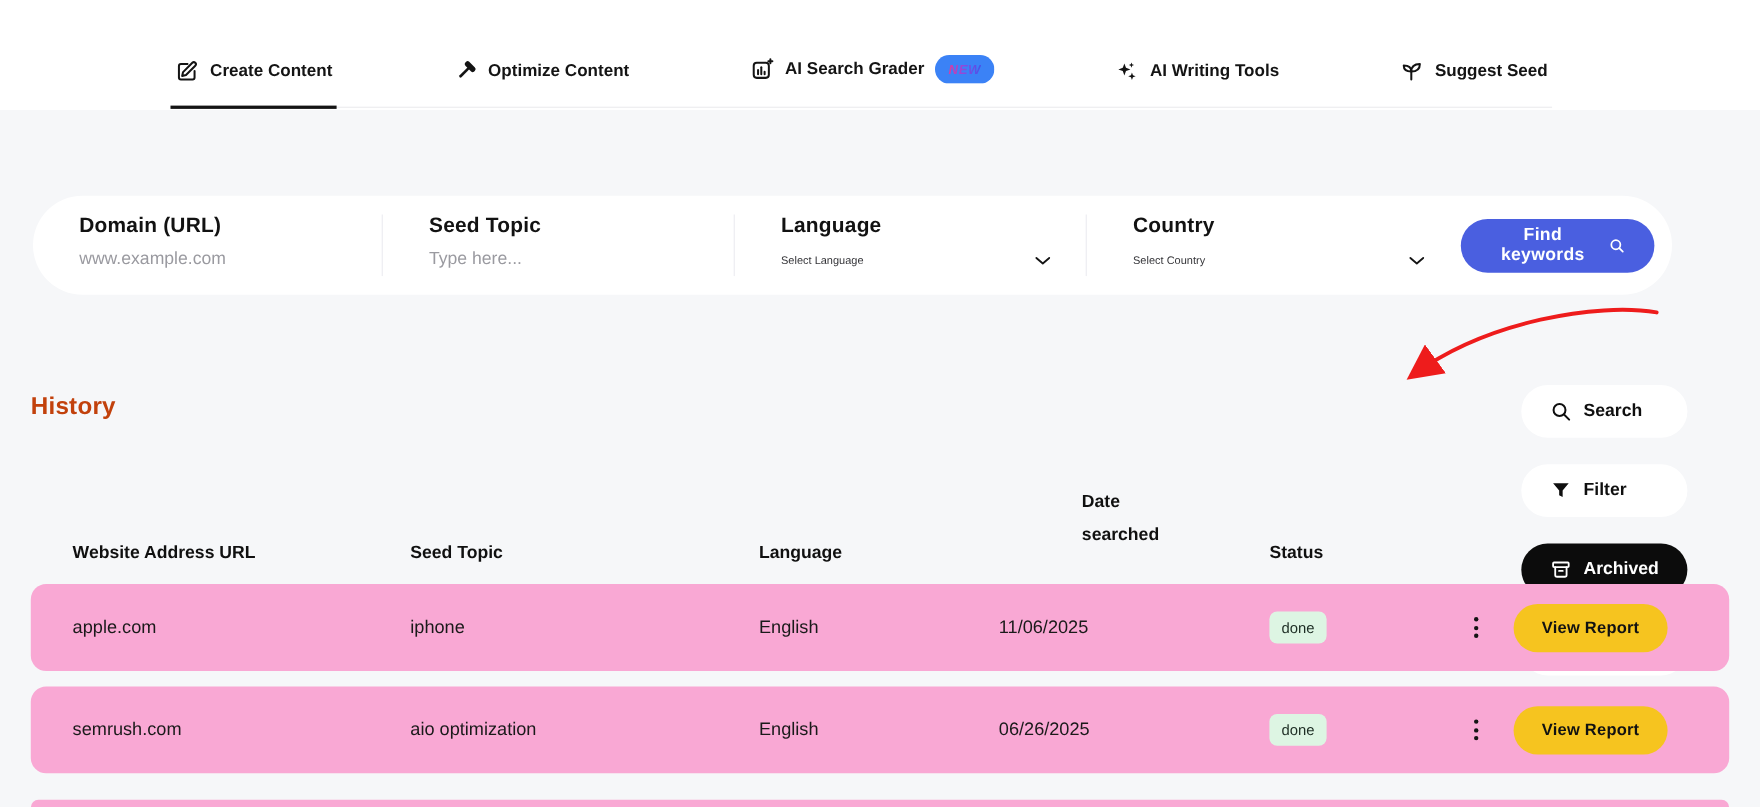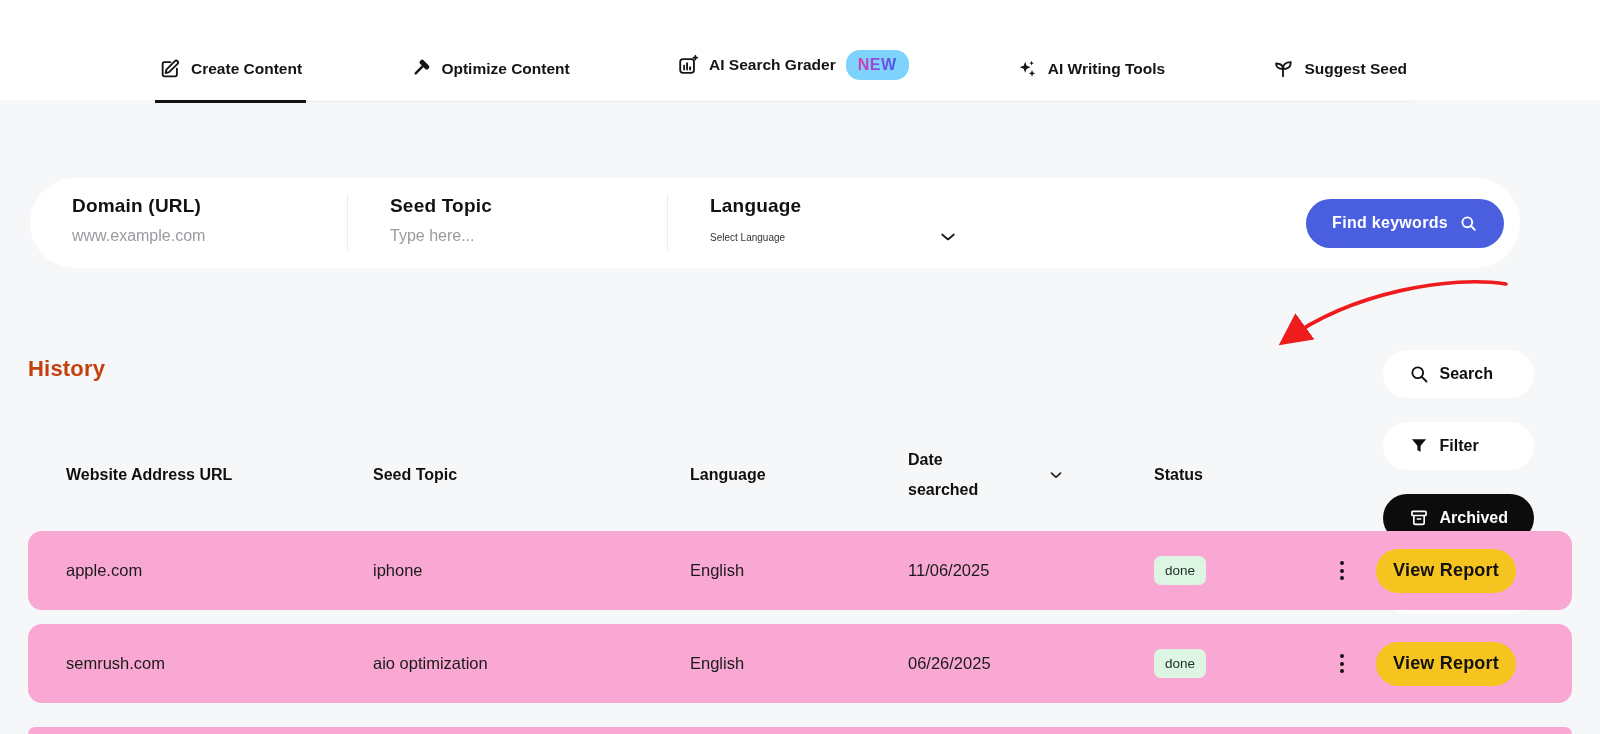--- a/index.html
+++ b/index.html
@@ -11,22 +11,22 @@
     overflow:hidden;
   }
   .page { position:relative; width:1600px; height:734px; }
 
   
   .topband { position:absolute; left:0; top:0; width:1600px; height:100px; background:#ffffff; }
   .tabs { position:absolute; left:155px; top:50px; width:1256px; display:flex; justify-content:space-between; align-items:flex-end; border-bottom:1px solid #ececee; }
   .tab { display:flex; align-items:center; gap:10px; padding:0 4px 20px 4px; font-size:15.5px; font-weight:700; color:#141414; cursor:pointer; border-bottom:3px solid transparent; margin-bottom:-2px; white-space:nowrap; }
   .tab.active { border-bottom-color:#141414; }
   .tab svg { width:22px; height:22px; display:block; }
-  .new-badge { font-size:16px; font-weight:800; letter-spacing:.5px; padding:6px 12px; border-radius:14px; background:#7dd3fc;
-    background-clip:padding-box; }
+  .new-badge { font-size:12px; font-weight:800; letter-spacing:.5px; padding:6px 12px; border-radius:14px; background:#3b82f6;
+    background-clip:padding-box;font-style:italic; }
   .new-badge span { background:linear-gradient(90deg,#e23a9e,#8a4ae0,#4653e8); -webkit-background-clip:text; background-clip:text; color:transparent; }
 
   
   .form-bar { position:absolute; left:30px; top:178px; width:1490px; height:90px; background:#ffffff; border-radius:45px; display:flex; align-items:center; }
   .field { position:relative; height:100%; padding:17px 30px 0 42px; flex:0 0 320px; }
   .field.f1 { flex-basis:318px; }
   .field.f4 { flex-basis:340px; }
   .field:not(:last-of-type)::after { content:""; position:absolute; right:0; top:17px; bottom:17px; width:1px; background:#ececf0; }
   .field-label { font-size:19px; font-weight:800; color:#121212; letter-spacing:.2px; }
   .field-value { margin-top:10px; font-size:16px; color:#9a9aa0; display:flex; align-items:center; justify-content:space-between; }
@@ -42,36 +42,36 @@
   .history-title { position:absolute; left:28px; top:356px; font-size:22px; font-weight:800; letter-spacing:.2px; color:#c2410c; }
   .actions-row { position:absolute; top:350px; right:66px; display:flex; gap:24px;flex-direction:column; }
   .pill-btn { height:48px; padding:0 26px; border:none; border-radius:24px; background:#ffffff; color:#0f0f0f; font-family:inherit; font-size:16px; font-weight:700; display:flex; align-items:center; gap:11px; cursor:pointer; white-space:nowrap; }
   .pill-btn svg { width:20px; height:20px; }
   .pill-btn.dark { background:#0c0c0c; color:#ffffff; }
 
   
   .tbl-grid { display:grid; grid-template-columns:307px 317px 218px 246px 160px 1fr; align-items:center; padding:0 56px 0 38px; }
   .tbl-head { position:absolute; left:28px; top:442px; width:1544px; height:66px; }
   .th { font-size:16px; font-weight:700; color:#101010; line-height:1.85; }
-  .th.with-chevron { display:flex; align-items:center; gap:44px; }
+  .th.with-chevron { display:flex; align-items:center; gap:44px;flex-direction:column; }
   .th.with-chevron .th-text { width:95px; }
   .th svg { width:18px; height:18px; }
   .th-wrap { max-width:170px; }
 
   .row-card { position:absolute; left:28px; width:1544px; height:79px; background:#f9a8d4; border-radius:14px; }
   .row-card.r1 { top:531px; }
   .row-card.r2 { top:624px; }
   .row-card.r3 { top:727px; height:7px; border-radius:10px 10px 0 0; }
   .row-card .tbl-grid { height:100%; }
   .cell { font-size:16.5px; color:#1a1a1a; }
   .status-badge { display:inline-block; padding:7px 11px; border-radius:7px; background:#ddf5e3; color:#1d2d24; font-size:13.5px; font-weight:500; }
   .actions-cell { display:flex; align-items:center; justify-content:flex-end; gap:26px; }
   .kebab { display:flex; flex-direction:column; gap:3.5px; padding:6px; cursor:pointer; background:none; border:none; }
   .kebab i { width:4px; height:4px; border-radius:50%; background:#141414; }
-  .report-btn { width:140px; height:44px; border:none; border-radius:22px; background:#f6c41f; color:#121212; font-family:inherit; font-size:18px; font-weight:800; letter-spacing:.2px; cursor:pointer; }
+  .report-btn { width:140px; height:44px; border:none; border-radius:22px; background:#f6c41f; color:#121212; font-family:inherit; font-size:15px; font-weight:800; letter-spacing:.2px; cursor:pointer; }
 </style>
 </head>
 <body>
 
 <div class="page">
 
   <div class="topband">
     <nav class="tabs">
       <div class="tab active">
         <svg viewBox="0 0 24 24" fill="none" stroke="currentColor" stroke-width="2" stroke-linecap="round" stroke-linejoin="round">
@@ -125,20 +125,29 @@
       <div class="field-value">www.example.com</div>
     </div>
     <div class="field f2">
       <div class="field-label">Seed Topic</div>
       <div class="field-value">Type here...</div>
     </div>
     <div class="field f3">
       <div class="field-label">Language</div>
       <div class="field-value select">
         <span>Select Language</span>
+        <svg viewBox="0 0 24 24" fill="none" stroke="#141414" stroke-width="2" stroke-linecap="round" stroke-linejoin="round">
+            <path d="M5 9l7 6 7-6"></path>
+          </svg>
+      </div>
+    </div>
+    <div class="field f4">
+      <div class="field-label">Country</div>
+      <div class="field-value select">
+        <span>Select Country</span>
         <svg viewBox="0 0 24 24" fill="none" stroke="#141414" stroke-width="2" stroke-linecap="round" stroke-linejoin="round">
             <path d="M5 9l7 6 7-6"></path>
           </svg>
       </div>
     </div>
     <button class="find-btn">
       <span>Find keywords</span>
       <svg viewBox="0 0 24 24" fill="none" stroke="#ffffff" stroke-width="2.4" stroke-linecap="round">
           <circle cx="10.5" cy="10.5" r="6.2"></circle>
           <path d="M15.2 15.2 20 20"></path>

